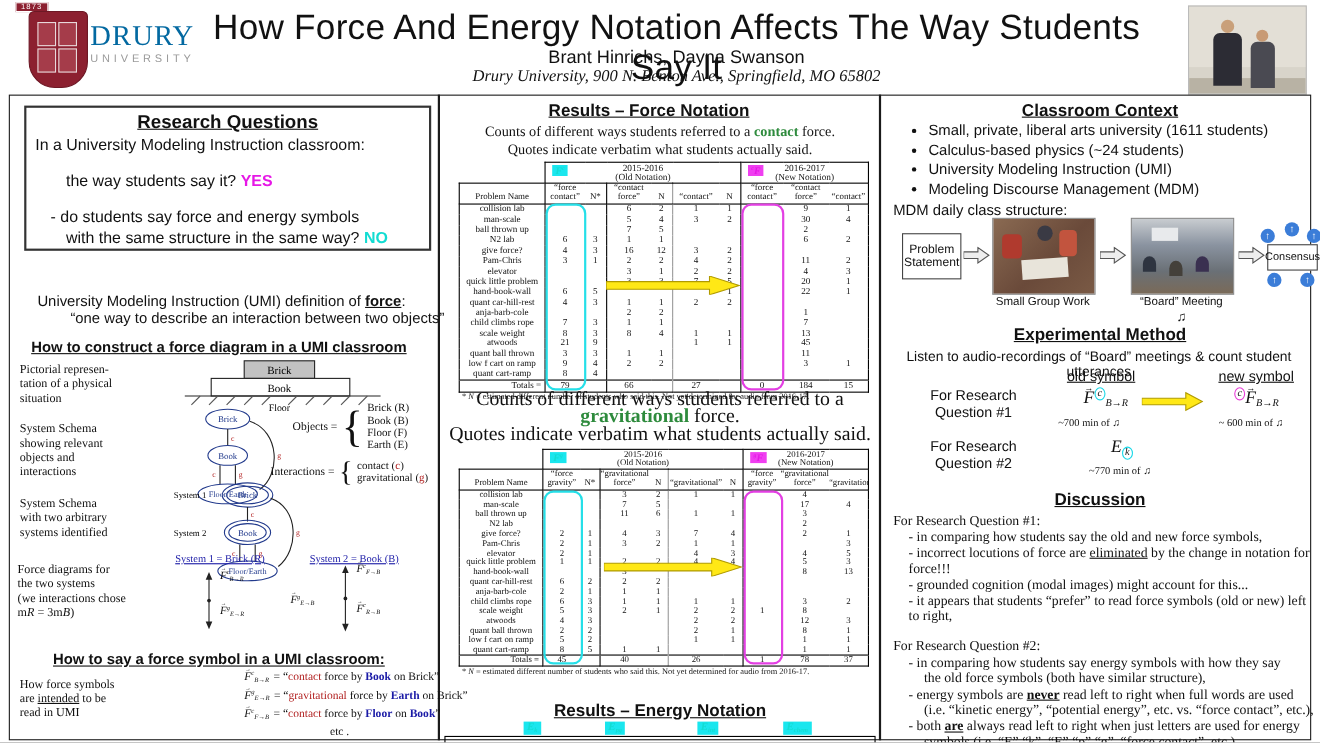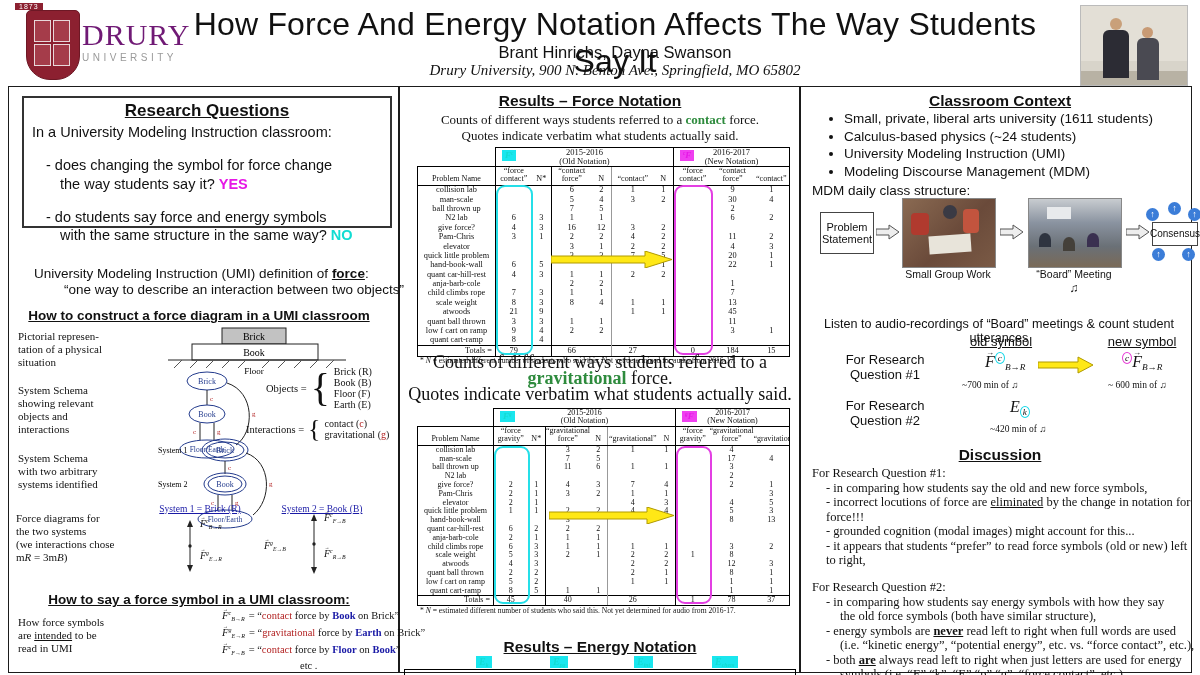--- a/index.html
+++ b/index.html
@@ -19,21 +19,21 @@
   .title{font-size:32px;letter-spacing:0.2px;}
   .authors{font-size:16.5px;}
   .affil{font-size:15px;font-style:italic;}
   .logo-shield{position:absolute;left:26px;top:10px;width:52px;height:68px;background:#8c2030;
     border-radius:5px 5px 24px 24px;border:1.5px solid #6d1825;}
   .logo-grid{position:absolute;left:7px;top:9px;width:36px;height:46px;
     display:grid;grid-template-columns:1fr 1fr;grid-template-rows:1fr 1fr;gap:2px;}
   .logo-grid div{background:#a53c4a;border:1px solid #e8d8da;}
   .banner{position:absolute;left:14px;top:2px;background:#8c2030;color:#fff;font-size:7px;
     padding:0 4px;border:1px solid #fff;letter-spacing:1px;}
-  .logo-name{font-family:"Liberation Serif","DejaVu Serif",serif;font-size:30px;color:#701a75;letter-spacing:1px;}
+  .logo-name{font-family:"Liberation Serif","DejaVu Serif",serif;font-size:26px;color:#0369a1;letter-spacing:1px;}
   .logo-sub{font-size:10px;color:#9a9a9a;letter-spacing:3.5px;}
   .hdr-photo{position:absolute;left:1080px;top:5px;width:106px;height:79px;background:#d8d4ca;overflow:hidden;border:1px solid #bbb;}
   .hp-wall{position:absolute;left:0;top:0;width:100%;height:70%;background:#e3dfd6;}
   .hp-floor{position:absolute;left:0;bottom:0;width:100%;height:14px;background:#b8b2a4;}
   .fig{position:absolute;border-radius:6px 6px 0 0;}
   .head{position:absolute;border-radius:50%;}
 
   
   .rline{min-height:1em;}
   .red{color:#b22222;}
@@ -143,21 +143,20 @@
 
   <div class="frame"></div>
   <div class="vdiv" style="left:398px;"></div>
   <div class="vdiv" style="left:799px;"></div>
 
   <div class="rq-box">
     <div class="sec-h">Research Questions</div>
     <div class="rq-body">
         <div class="rline" style="padding-left: 0px;"><span>In a University Modeling Instruction classroom:</span></div>
         <div class="rline" style="padding-left: 0px;"><span></span></div>
-        <div class="rline" style="padding-left: 14px;"><span>- does changing the symbol for force change</span></div>
         <div class="rline" style="padding-left: 28px;"><span>the way students say it?    </span><span class="mag">YES</span></div>
         <div class="rline" style="padding-left: 0px;"><span></span></div>
         <div class="rline" style="padding-left: 14px;"><span>- do students say force and energy symbols</span></div>
         <div class="rline" style="padding-left: 28px;"><span>with the same structure in the same way?  </span><span class="cyan">NO</span></div>
       </div>
   </div>
 
   <div class="abs" style="left:34px;top:266px;font-size:13.5px;">
       <div class="rline" style="padding-left: 0px;"><span>University Modeling Instruction (UMI) definition of </span><span class="bu">force</span><span>:</span></div>
     </div>
@@ -896,37 +895,38 @@
   <svg class="abs" style="left:1126px;top:224px;" width="24" height="16" viewBox="0 0 24 16">
     <polygon points="0,5 13,5 13,1 23,8 13,15 13,11 0,11" fill="#eee" stroke="#555"></polygon>
   </svg>
   <div class="flow-box" style="left:1152px;top:222px;width:44px;height:22px;font-size:10px;">Consensus</div>
   <div class="thumb" style="left:1146px;top:208px;">↑</div>
   <div class="thumb" style="left:1168px;top:202px;">↑</div>
   <div class="thumb" style="left:1188px;top:208px;">↑</div>
   <div class="thumb" style="left:1152px;top:248px;">↑</div>
   <div class="thumb" style="left:1182px;top:248px;">↑</div>
 
+  <div class="abs sec-h" style="left:800px;top:296px;width:400px;font-size:15.5px;">Experimental Method</div>
   <div class="abs ctr" style="left:801px;top:317px;width:396px;font-size:12.6px;">Listen to audio-recordings of “Board” meetings &amp; count student utterances</div>
 
   <div class="abs ctr u" style="left:946px;top:334px;width:110px;font-size:13px;text-decoration:underline;">old symbol</div>
   <div class="abs ctr u" style="left:1088px;top:334px;width:108px;font-size:13px;text-decoration:underline;">new symbol</div>
   <div class="abs ml ctr" style="left:830px;top:352px;width:110px;font-size:13px;">For Research
 Question #1</div>
   <span class="abs" style="left:985px;top:352px;font-size:16px;"><span class="msym"><span class="mm vec">F</span><span class="circ ccyan sm sup"><span class="">c</span></span><span class="sm sub">B→R</span></span></span>
   <svg class="abs" style="left:1038px;top:356px;" width="56" height="18" viewBox="0 0 56 18">
     <polygon points="0,6 40,6 40,1 55,9 40,17 40,12 0,12" fill="#ffe816" stroke="#b09a00" stroke-width="1"></polygon>
   </svg>
   <span class="abs" style="left:1122px;top:352px;font-size:16px;"><span class="msym"><span class="circ cmag sm sup"><span class="">c</span></span><span class="mm vec">F</span><span class="sm sub">B→R</span></span></span>
   <div class="abs serif" style="left:962px;top:380px;font-size:9.5px;">~700 min of ♫</div>
   <div class="abs serif" style="left:1108px;top:380px;font-size:9.5px;">~ 600 min of ♫</div>
   <div class="abs ml ctr" style="left:830px;top:398px;width:110px;font-size:13px;">For Research
 Question #2</div>
   <span class="abs" style="left:1010px;top:398px;font-size:16px;"><span class="msym"><span class="mm">E</span><span class="circ ccyan sm sub"><span class="">k</span></span></span></span>
-  <div class="abs serif" style="left:990px;top:424px;font-size:9.5px;">~420 min of ♫</div>
+  <div class="abs serif" style="left:990px;top:424px;font-size:9.5px;">~770 min of ♫</div>
 
   <div class="abs sec-h" style="left:800px;top:446px;width:400px;font-size:15.5px;">Discussion</div>
   <div class="abs disc" style="left:812px;top:466px;width:384px;">
       <div class="rline" style="padding-left: 0px;"><span>For Research Question #1:</span></div>
       <div class="rline" style="padding-left: 14px;"><span>- in comparing how students say the old and new force symbols,</span></div>
       <div class="rline" style="padding-left: 14px;"><span>- incorrect locutions of force are </span><span class="u">eliminated</span><span> by the change in notation for force!!!</span></div>
       <div class="rline" style="padding-left: 14px;"><span>- grounded cognition (modal images) might account for this...</span></div>
       <div class="rline" style="padding-left: 14px;"><span>- it appears that students “prefer” to read force symbols (old or new) left to right,</span></div>
       <div class="rline" style="padding-left: 0px;"><span></span></div>
       <div class="rline" style="padding-left: 0px;"><span>For Research Question #2:</span></div>

